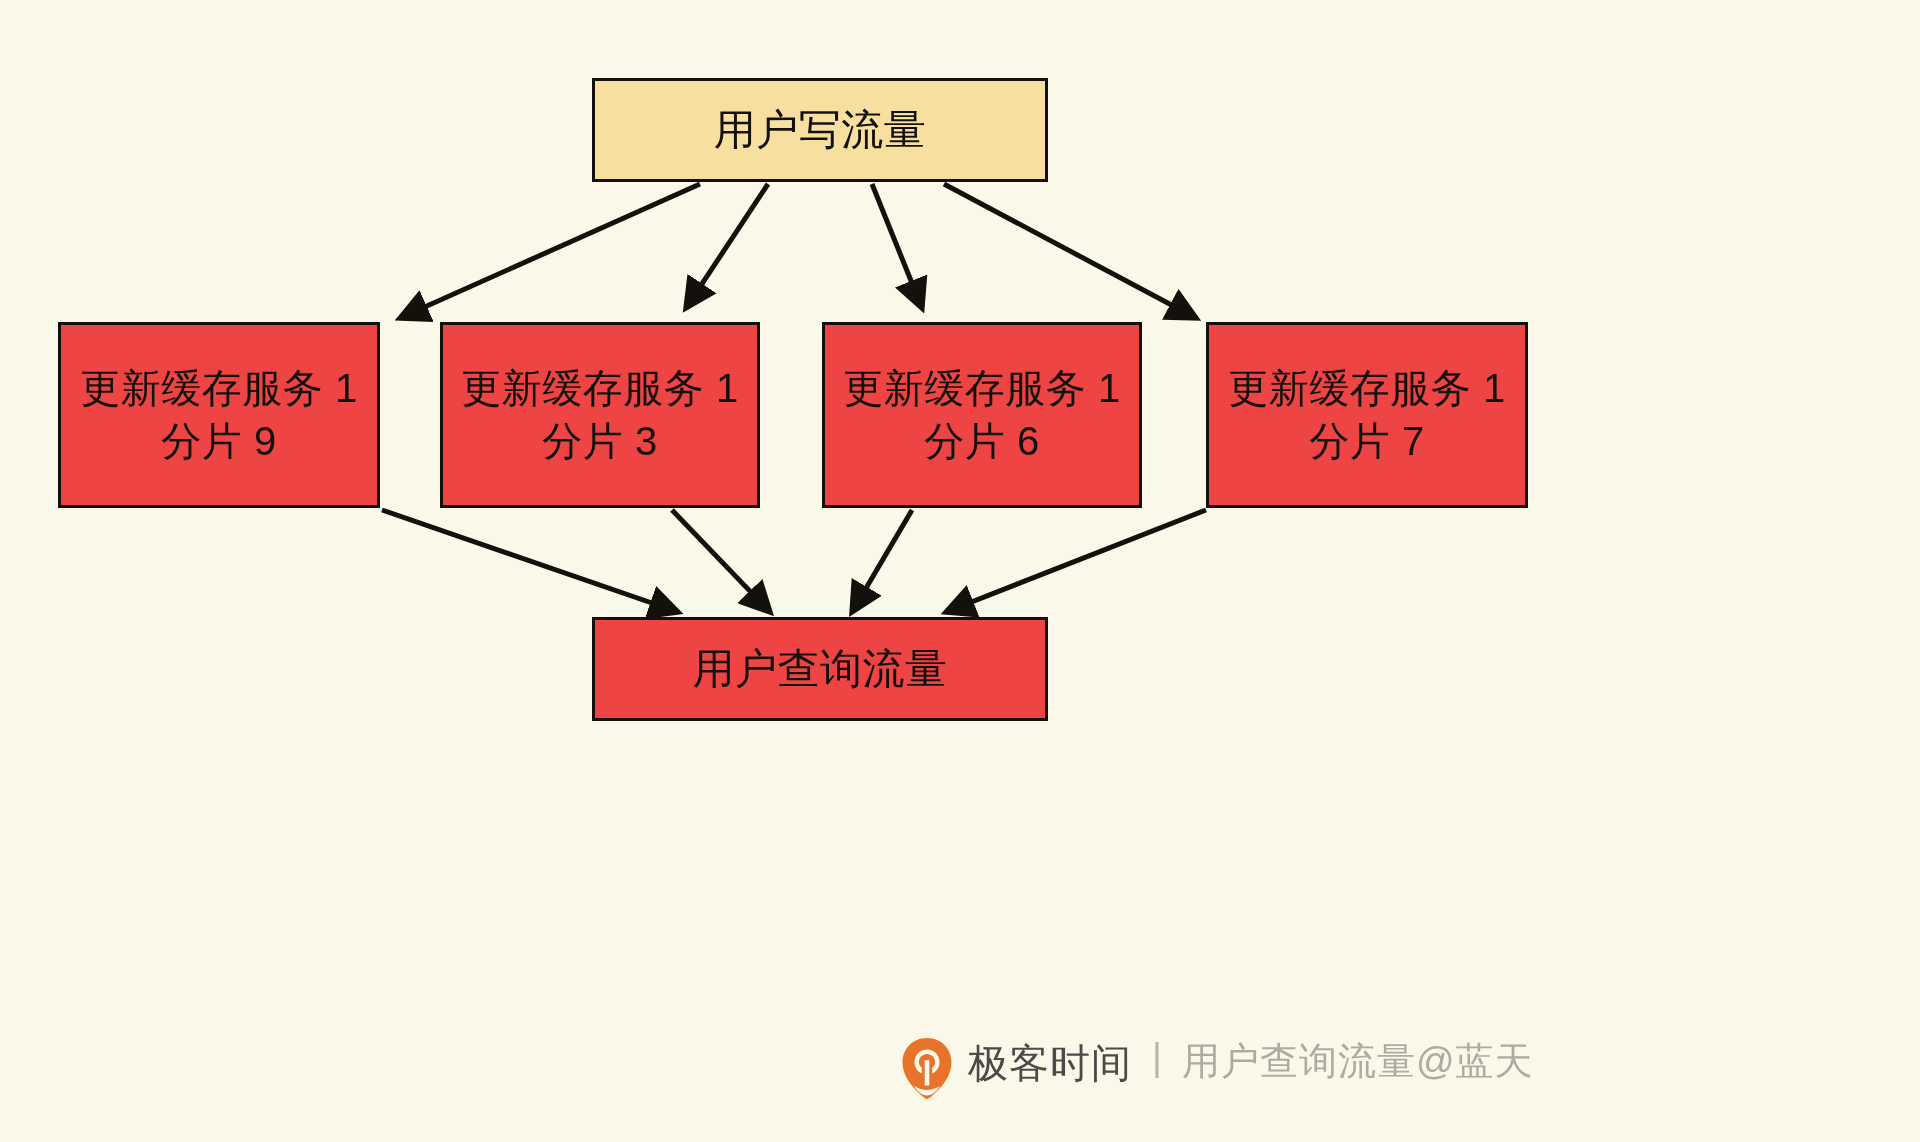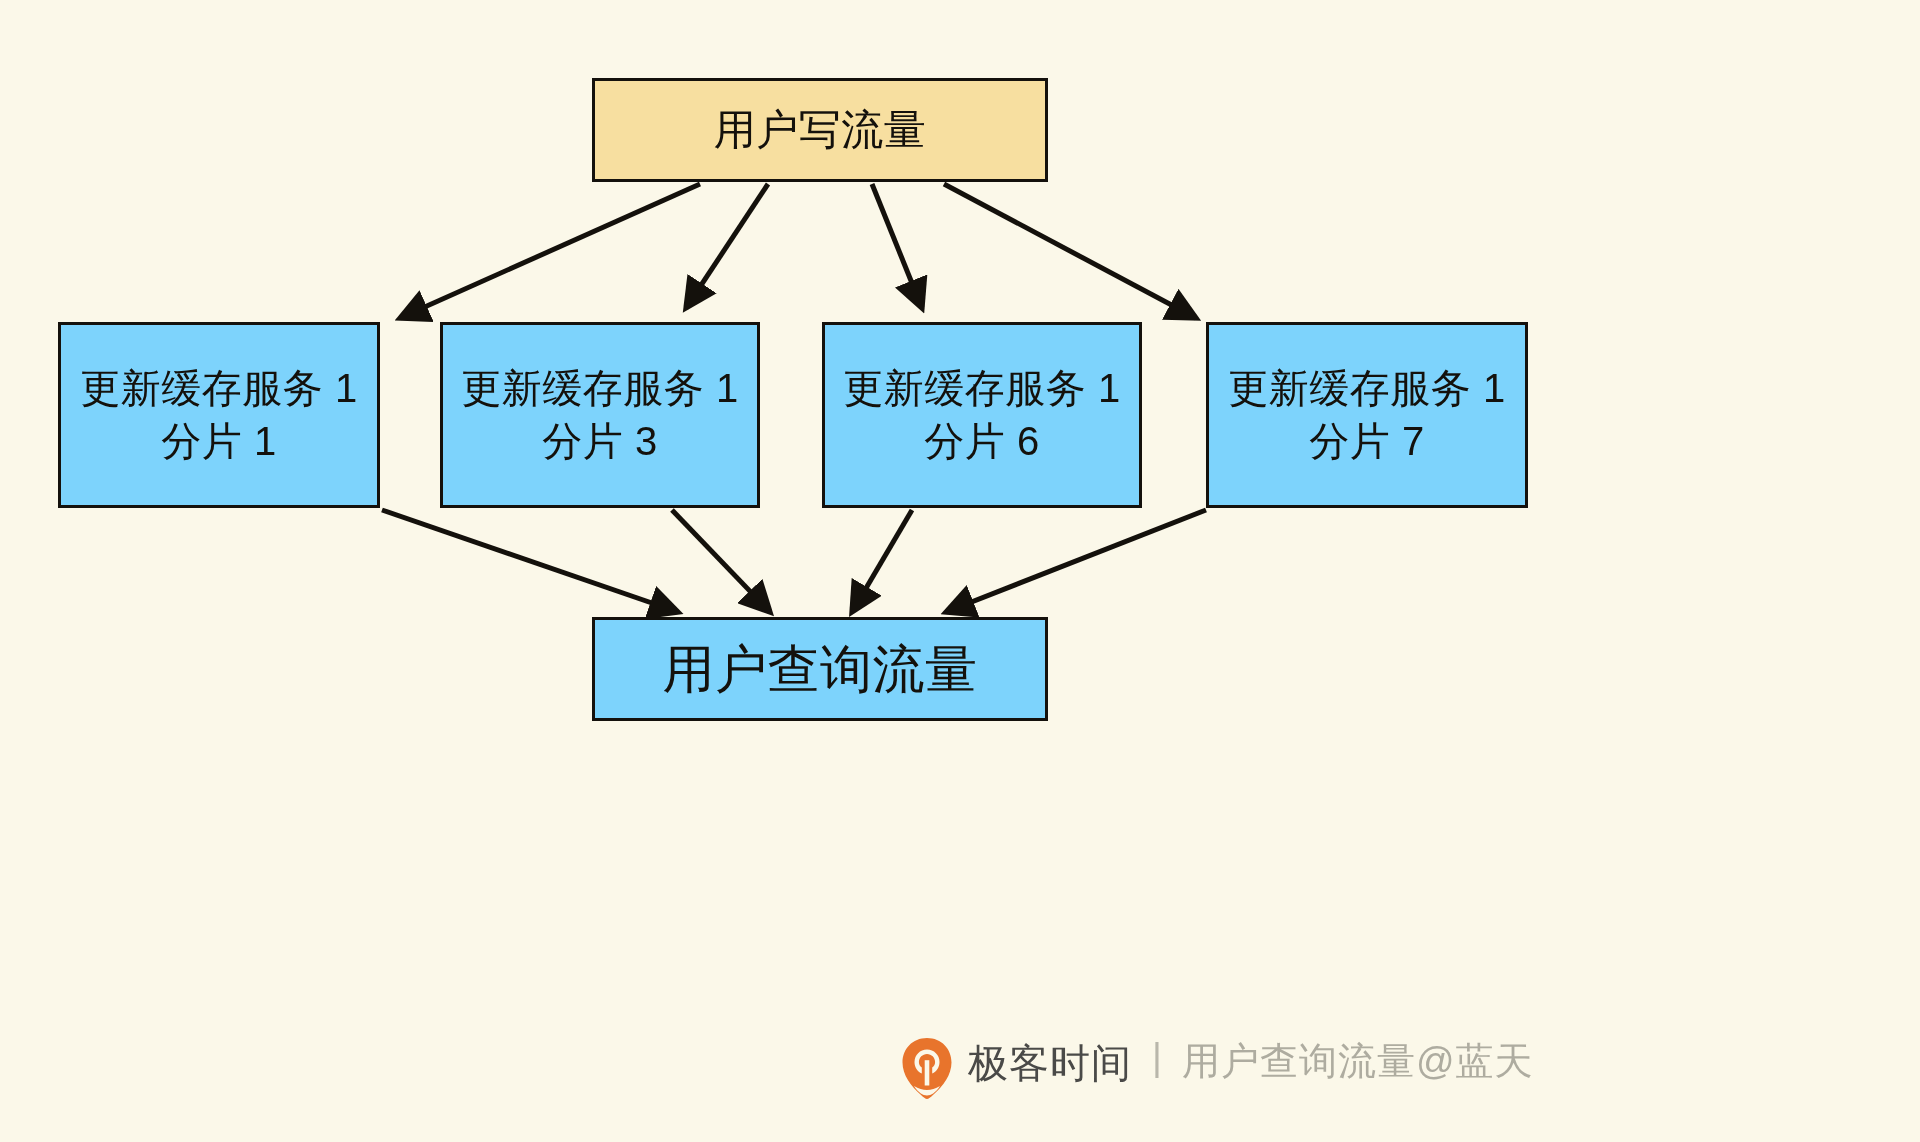--- a/index.html
+++ b/index.html
@@ -37,21 +37,21 @@
     justify-content: center;
     text-align: right;
     color: #14110c;
     line-height: 1.32;
     letter-spacing: 0.5px;
   }
   .node.source {
     background: #f7dfa0;
   }
   .node.shard, .node.sink {
-    background: #7dd3fc;
+    background: #ef4444;
   }
   .node-line {
     display: block;
     white-space: nowrap;
   }
   
   #node-write {
     left: 592px;
     top: 78px;
     width: 456px;
@@ -67,21 +67,21 @@
   #node-shard-1 { left: 58px;   width: 322px; }
   #node-shard-2 { left: 440px;  width: 320px; }
   #node-shard-3 { left: 822px;  width: 320px; }
   #node-shard-4 { left: 1206px; width: 322px; }
   
   #node-query {
     left: 592px;
     top: 617px;
     width: 456px;
     height: 104px;
-    font-size: 52px;
+    font-size: 42px;
   }
   
   #watermark {
     position: absolute;
     left: 900px;
     top: 1036px;
     height: 72px;
     display: flex;
     align-items: flex-start;
     gap: 14px;
@@ -134,21 +134,21 @@
       <line x1="1206" y1="510" x2="946" y2="612"></line>
     </g>
   </svg>
 
   <div class="node source" id="node-write">
     <span class="node-line">用户写流量</span>
   </div>
 
   <div class="node shard" id="node-shard-1">
     <span class="node-line">更新缓存服务 1</span>
-    <span class="node-line">分片 1</span>
+    <span class="node-line">分片 9</span>
   </div>
 
   <div class="node shard" id="node-shard-2">
     <span class="node-line">更新缓存服务 1</span>
     <span class="node-line">分片 3</span>
   </div>
 
   <div class="node shard" id="node-shard-3">
     <span class="node-line">更新缓存服务 1</span>
     <span class="node-line">分片 6</span>

